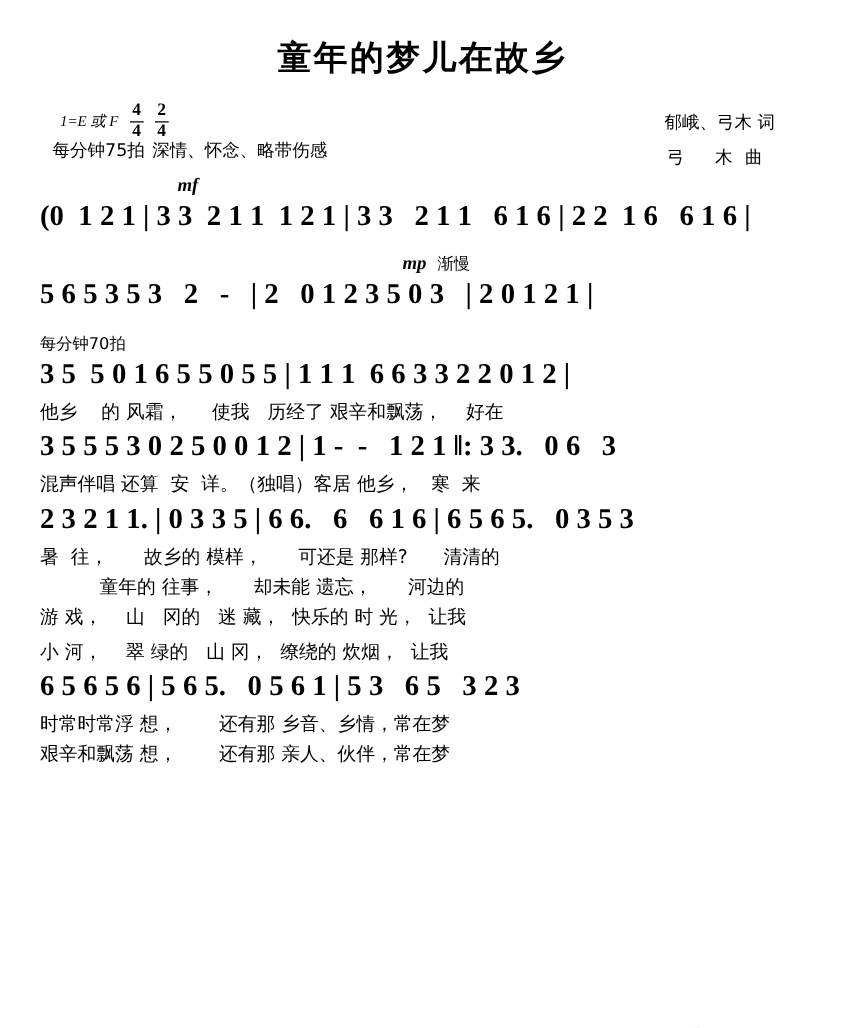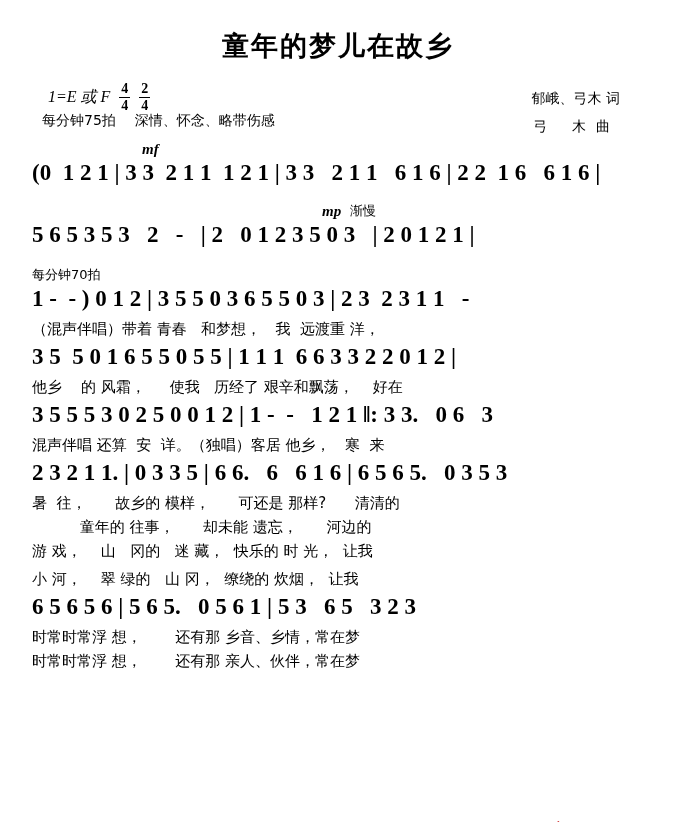--- a/index.html
+++ b/index.html
@@ -37,40 +37,40 @@
   }
   .key-line {
     position: absolute;
     left: 48px;
     top: 4px;
     font-size: 16px;
     font-family: "Liberation Serif", serif;
     display: flex;
     align-items: center;
   }
-  .key-line .keytxt { font-style: italic; font-size: 16px; }
+  .key-line .keytxt { font-style: italic; font-size: 12px; }
   .meter {
     display: inline-flex;
     flex-direction: column;
     align-items: center;
     font-weight: bold;
     font-size: 14px;
     line-height: 1.0;
     margin-left: 9px;
   }
   .meter .num { border-bottom: 1.4px solid #000; padding: 0 2px 1px 2px; }
   .meter .den { padding: 1px 2px 0 2px; }
   .tempo-line {
     position: absolute;
     left: 42px;
     top: 34px;
     font-size: 14px;
     font-family: "DejaVu Sans", sans-serif;
   }
-  .tempo-line .emph { margin-left: 19px; }
+  .tempo-line .emph { margin-left: 6px; }
   .credits {
     position: absolute;
     right: 56px;
     top: 6px;
     font-size: 14px;
     font-family: "DejaVu Sans", sans-serif;
     line-height: 28px;
     text-align: right;
     white-space: nowrap;
   }
@@ -175,24 +175,20 @@
     <span class="small-label" style="left:318px;">渐慢</span>
   </div>
   <div class="system">
     <div class="notes">5 6 5 3 5 3   2   -   | 2   0 1 2 3 5 0 3   | 2 0 1 2 1 |</div>
   </div>
 
   <div class="row-mark" style="margin-left:32px; height:20px;">
     <span class="small-label" style="left:0px;">每分钟70拍</span>
   </div>
 
-  <div class="system">
-    <div class="notes">1 -  - ) 0 1 2 | 3 5 5 0 3 6 5 5 0 3 | 2 3  2 3 1 1   -</div>
-    <div class="lyrics">（混声伴唱）带着 青春   和梦想，   我  远渡重 洋，</div>
-  </div>
 
   <div class="system">
     <div class="notes">3 5  5 0 1 6 5 5 0 5 5 | 1 1 1  6 6 3 3 2 2 0 1 2 |</div>
     <div class="lyrics">他乡    的 风霜，     使我   历经了 艰辛和飘荡，    好在</div>
   </div>
 
   <div class="system">
     <div class="notes">3 5 5 5 3 0 2 5 0 0 1 2 | 1 -  -   1 2 1 ‖: 3 3.   0 6   3</div>
     <div class="lyrics">混声伴唱 还算  安  详。（独唱）客居 他乡，   寒  来</div>
   </div>
@@ -204,20 +200,20 @@
   </div>
 
   <div class="system">
     <div class="lyrics second">游 戏，    山   冈的   迷 藏，  快乐的 时 光，  让我</div>
     <div class="lyrics">小 河，    翠 绿的   山 冈，  缭绕的 炊烟，  让我</div>
   </div>
 
   <div class="system">
     <div class="notes">6 5 6 5 6 | 5 6 5.   0 5 6 1 | 5 3   6 5   3 2 3</div>
     <div class="lyrics">时常时常浮 想，       还有那 乡音、乡情，常在梦</div>
-    <div class="lyrics second">时常时常浮 想，       还有那 亲人、伙伴，常在梦</div>
+    <div class="lyrics second">艰辛和飘荡 想，       还有那 亲人、伙伴，常在梦</div>
   </div>
 
   <div class="watermark">
     <span class="mark">本</span><span>www.jcqupu.com</span>
   </div>
 
 </div>
 
 </body></html>

